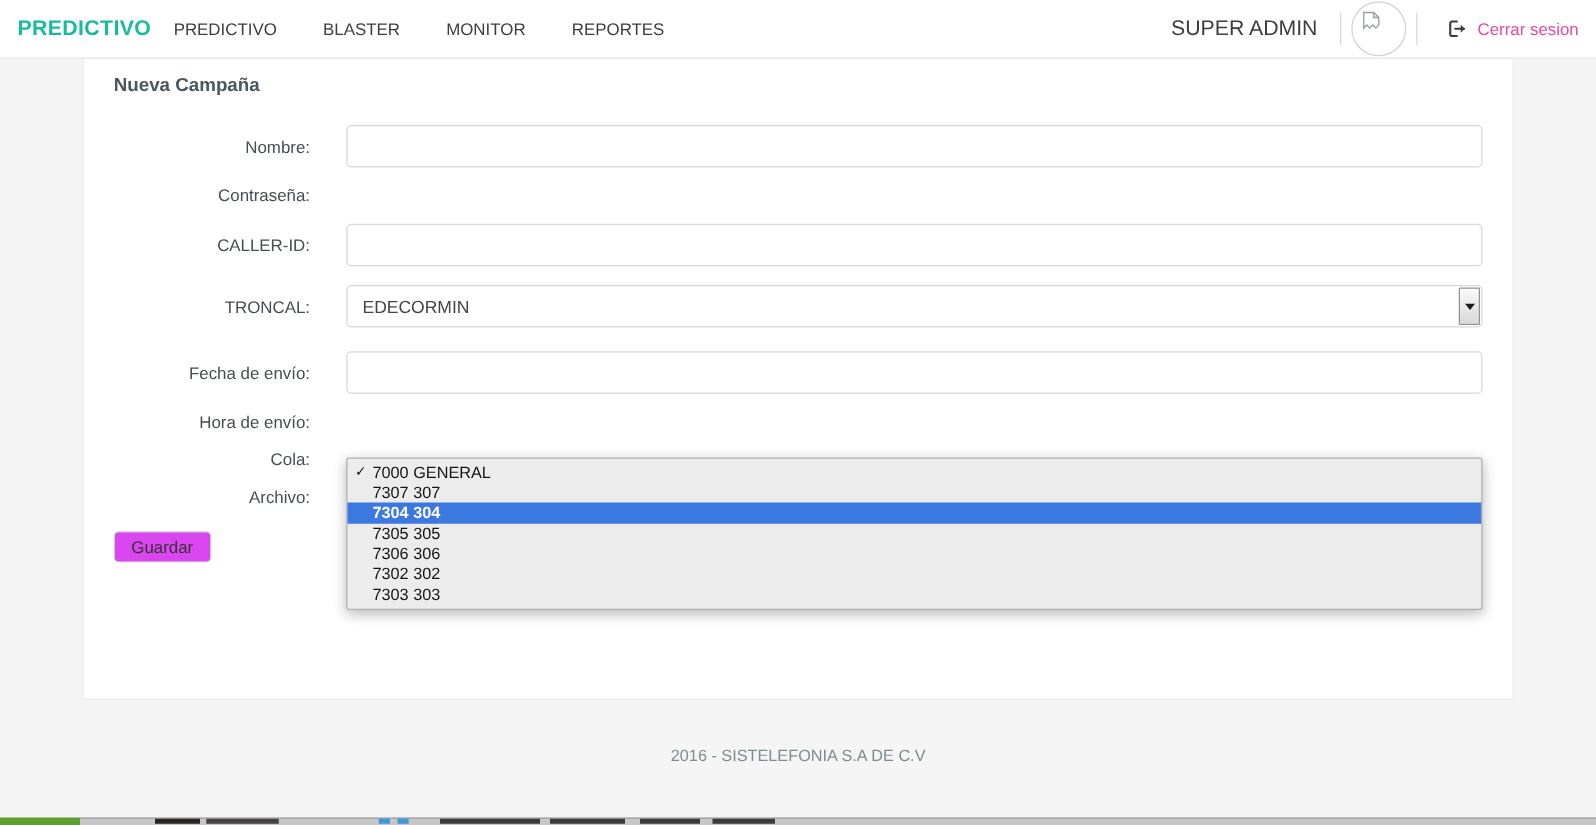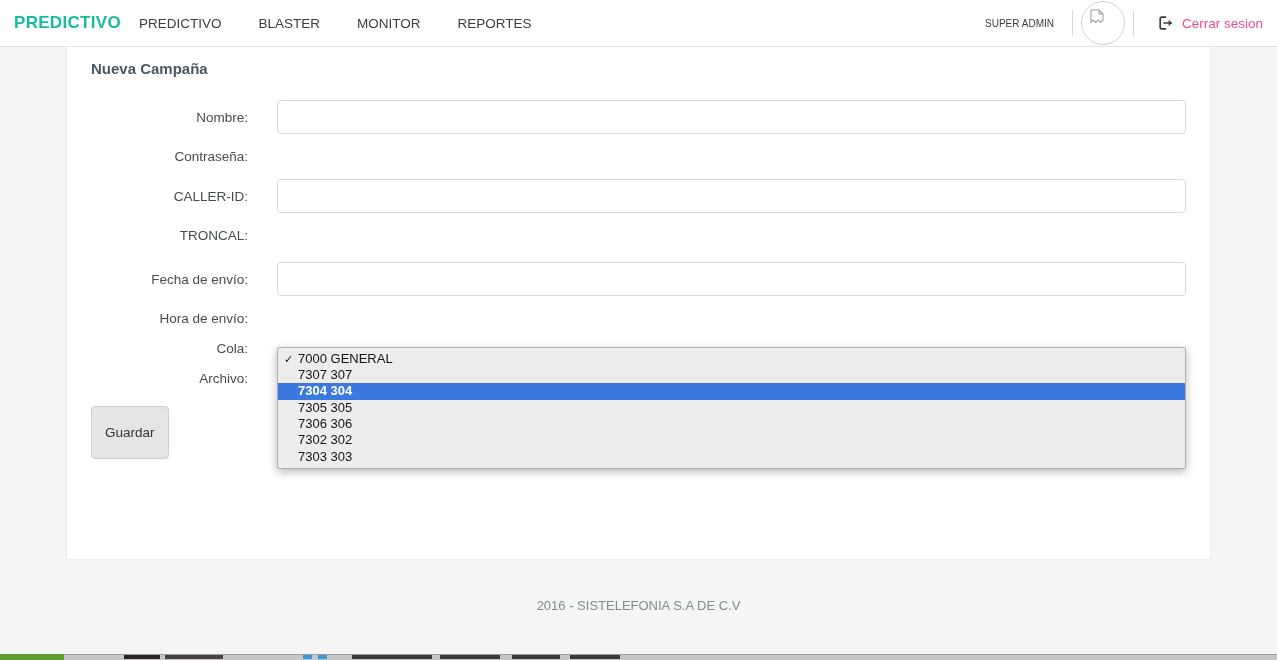--- a/index.html
+++ b/index.html
@@ -19,21 +19,21 @@
   }
   .brand {
     color: #18bc9c; font-weight: bold; font-size: 17px;
     letter-spacing: .3px; margin-right: 18px; cursor: pointer;
   }
   .nav-item {
     font-size: 13.5px; color: #3d3d3d; margin-right: 37px;
     cursor: pointer; white-space: nowrap;
   }
   .nav-right { margin-left: auto; display: flex; align-items: center; }
-  .user-name { font-size: 10px; color: #3d3d3d; margin-right: 12px; }
+  .user-name { font-size: 17px; color: #3d3d3d; margin-right: 12px; }
   .v-sep { width: 1px; height: 26px; background: #d9d9d9; margin: 0 6px; }
   .avatar {
     width: 44px; height: 44px; border-radius: 50%;
     border: 1px solid #d2d2d2; background: #ffffff;
     position: relative; margin: 0 2px; overflow: hidden;
   }
   .avatar svg { position: absolute; top: 4px; left: 4px; }
   .logout { display: flex; align-items: center; margin-left: 18px; cursor: pointer; }
   .logout-label { font-size: 13.5px; color: #ec4899; margin-left: 8px; }
   
@@ -106,23 +106,23 @@
     padding-left: 20px; position: relative;
     white-space: nowrap; cursor: pointer;
   }
   .dopt .check {
     position: absolute; left: 6px; top: 0;
     font-size: 11px; color: #141414;
   }
   .dopt.hl { background: #3b78e0; color: #ffffff; font-weight: bold; }
   
   .btn {
-    display: inline-block; background: #e5e5e5;
+    display: inline-block; background: #d946ef;
     border: 1px solid #cccccc; border-radius: 4px;
-    padding: 18px 13px; font-size: 13.5px; color: #333;
+    padding: 4px 13px; font-size: 13.5px; color: #333;
     cursor: pointer; margin-top: 5px;
     font-family: "Liberation Sans", "DejaVu Sans", sans-serif;
   }
   
   .footer { text-align: center; padding-top: 36px; }
   .footer-text { font-size: 13px; color: #7e8c8e; }
   
   .sliver { position: absolute; left: 0; bottom: 0; width: 1277px; height: 7px; }
   .sliver .bar { position: absolute; bottom: 0; height: 6px; left: 64px; right: 0; background: #c7c7c7; border-top: 1px solid #9e9e9e; }
   .sliver .green { position: absolute; bottom: 0; height: 6px; left: 0; width: 64px; background: #5f9e2e; }
@@ -187,20 +187,28 @@
   <div class="frow">
     <label class="flabel">CALLER-ID:</label>
     <div class="fcontrol">
       <input class="tinput" type="text" value="" style="">
     </div>
   </div>
 
   
   <div class="frow">
     <label class="flabel">TRONCAL:</label>
+    <div class="fcontrol">
+      <div class="sel">
+        <span>EDECORMIN</span>
+        <span class="sel-btn">
+          <span class="sel-caret"></span>
+        </span>
+      </div>
+    </div>
   </div>
 
   
   <div class="frow gap-top">
     <label class="flabel">Fecha de envío:</label>
     <div class="fcontrol">
       <input class="tinput" type="text" value="" style="">
     </div>
   </div>
 

